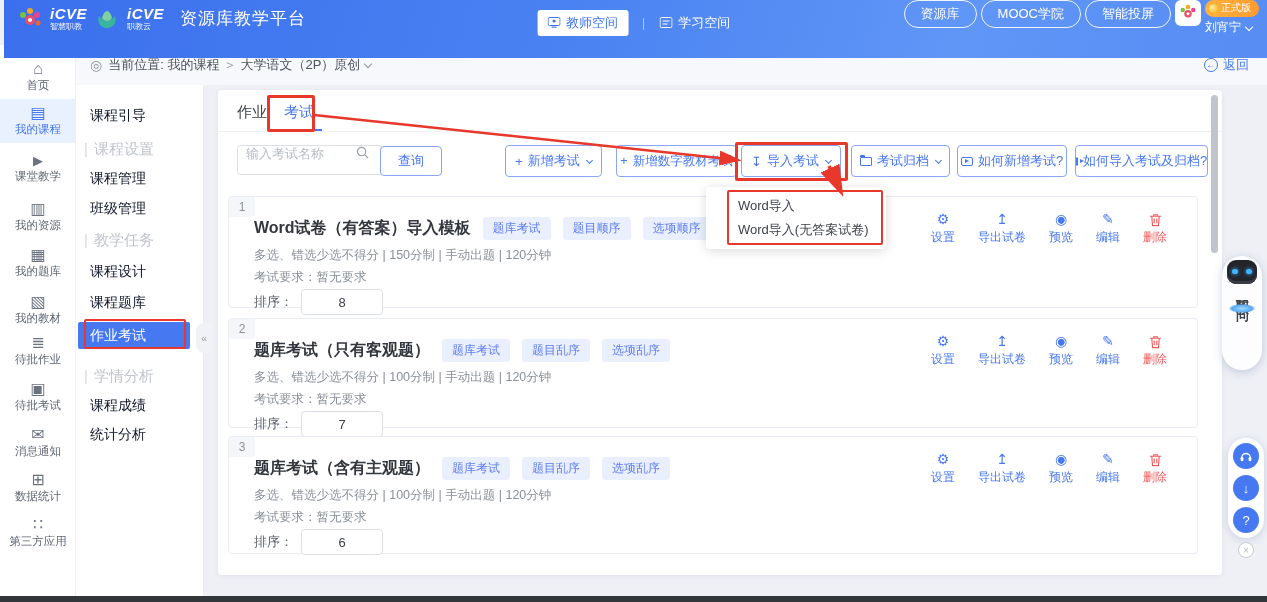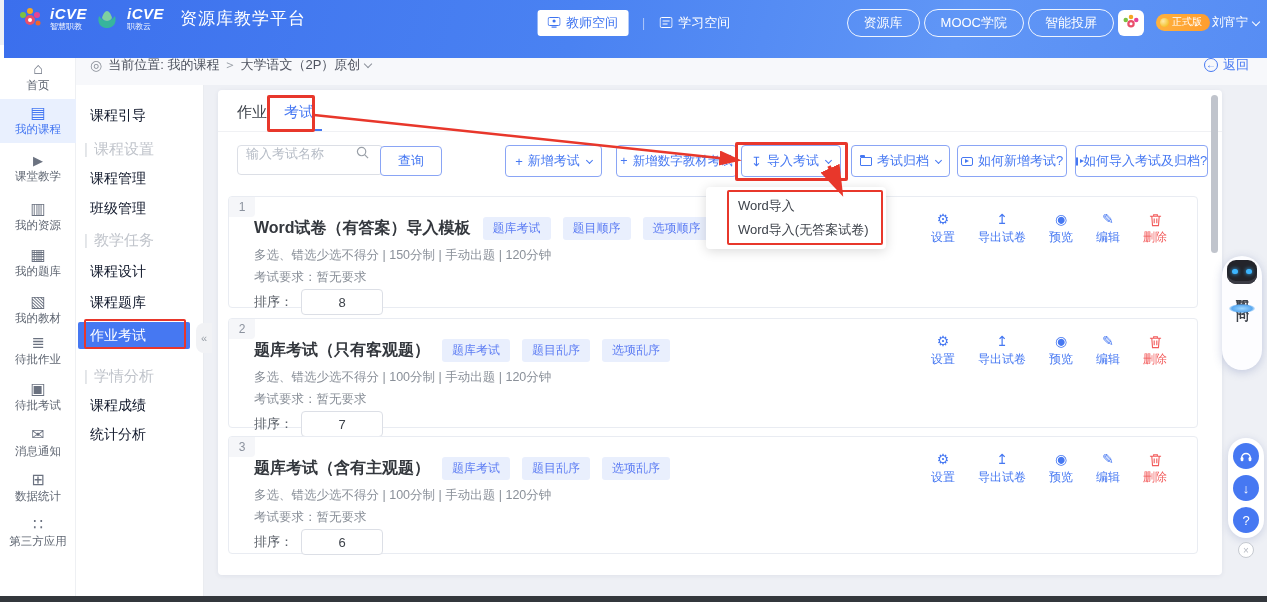--- a/index.html
+++ b/index.html
@@ -11,24 +11,24 @@
     background:linear-gradient(105deg,#3b6fed 0%,#4a82f2 45%,#6096f6 75%,#578df4 100%); z-index:10; }
   .brand { position:absolute; left:14px; top:6px; display:flex; align-items:center; gap:8px; }
   .logo-txt { color:#fff; line-height:1; }
   .logo-txt .main { font-size:15px; font-weight:bold; font-style:italic; letter-spacing:.5px; }
   .logo-txt .sub { font-size:8px; opacity:.95; margin-top:2px; }
   .platform-title { color:#fff; font-size:17px; margin-left:8px; letter-spacing:1px; }
   .center-nav { position:absolute; left:50%; top:0; transform:translateX(-52%); height:45px; display:flex; align-items:center; gap:14px; }
   .space-pill { background:#fff; color:#3e74f0; border-radius:3px; font-size:13px; padding:4px 10px; display:flex; align-items:center; gap:6px; }
   .space-link { color:#fff; font-size:13px; display:flex; align-items:center; gap:6px; }
   .nav-divider { color:rgba(255,255,255,.55); font-size:12px; }
-  .hdr-right { position:absolute; right:12px; top:0; height:45px; display:flex; align-items:center; gap:4px; }
+  .hdr-right { position:absolute; right:12px; top:0; height:45px; display:flex; align-items:flex-start; gap:4px; }
   .pill-btn { border:1px solid rgba(255,255,255,.9); color:#fff; font-size:13px; border-radius:15px; padding:4px 16px; background:transparent; cursor:pointer; white-space:nowrap; }
   .avatar { width:26px; height:26px; background:#fff; border-radius:6px; display:flex; align-items:center; justify-content:center; }
-  .user-col { display:flex; flex-direction:row; align-items:flex-start; gap:2px;margin-left:8px; }
+  .user-col { display:flex; flex-direction:column; align-items:flex-start; gap:2px; }
   .ver-badge { background:linear-gradient(90deg,#ffb13d,#ff9d2e); color:#fff; font-size:10px; border-radius:9px; padding:1px 8px 2px 4px; display:flex; align-items:center; gap:3px; }
   .medal { width:9px; height:9px; border-radius:50%; background:radial-gradient(circle at 35% 35%,#ffe9a8,#f0b400); display:inline-block; }
   .user-name { color:#fff; font-size:12px; display:flex; align-items:center; }
   .chev { width:6px; height:6px; border-right:1.5px solid currentColor; border-bottom:1.5px solid currentColor; transform:rotate(45deg); display:inline-block; margin-left:5px; margin-bottom:2px; }
 
   
   .crumb-bar { position:absolute; left:76px; top:45px; width:1191px; height:40px; background:#f7f8fb; display:flex; align-items:center; padding:0 18px 0 14px; font-size:13px; color:#4e5360; }
   .crumb-bar .loc-icon { color:#8d929b; margin-right:6px; font-size:14px; }
   .back-link { margin-left:auto; color:#4678f2; display:flex; align-items:center; gap:5px; cursor:pointer; }
   .back-circ { width:14px; height:14px; border:1px solid #4678f2; border-radius:50%; display:inline-flex; align-items:center; justify-content:center; font-size:10px; line-height:1; }

